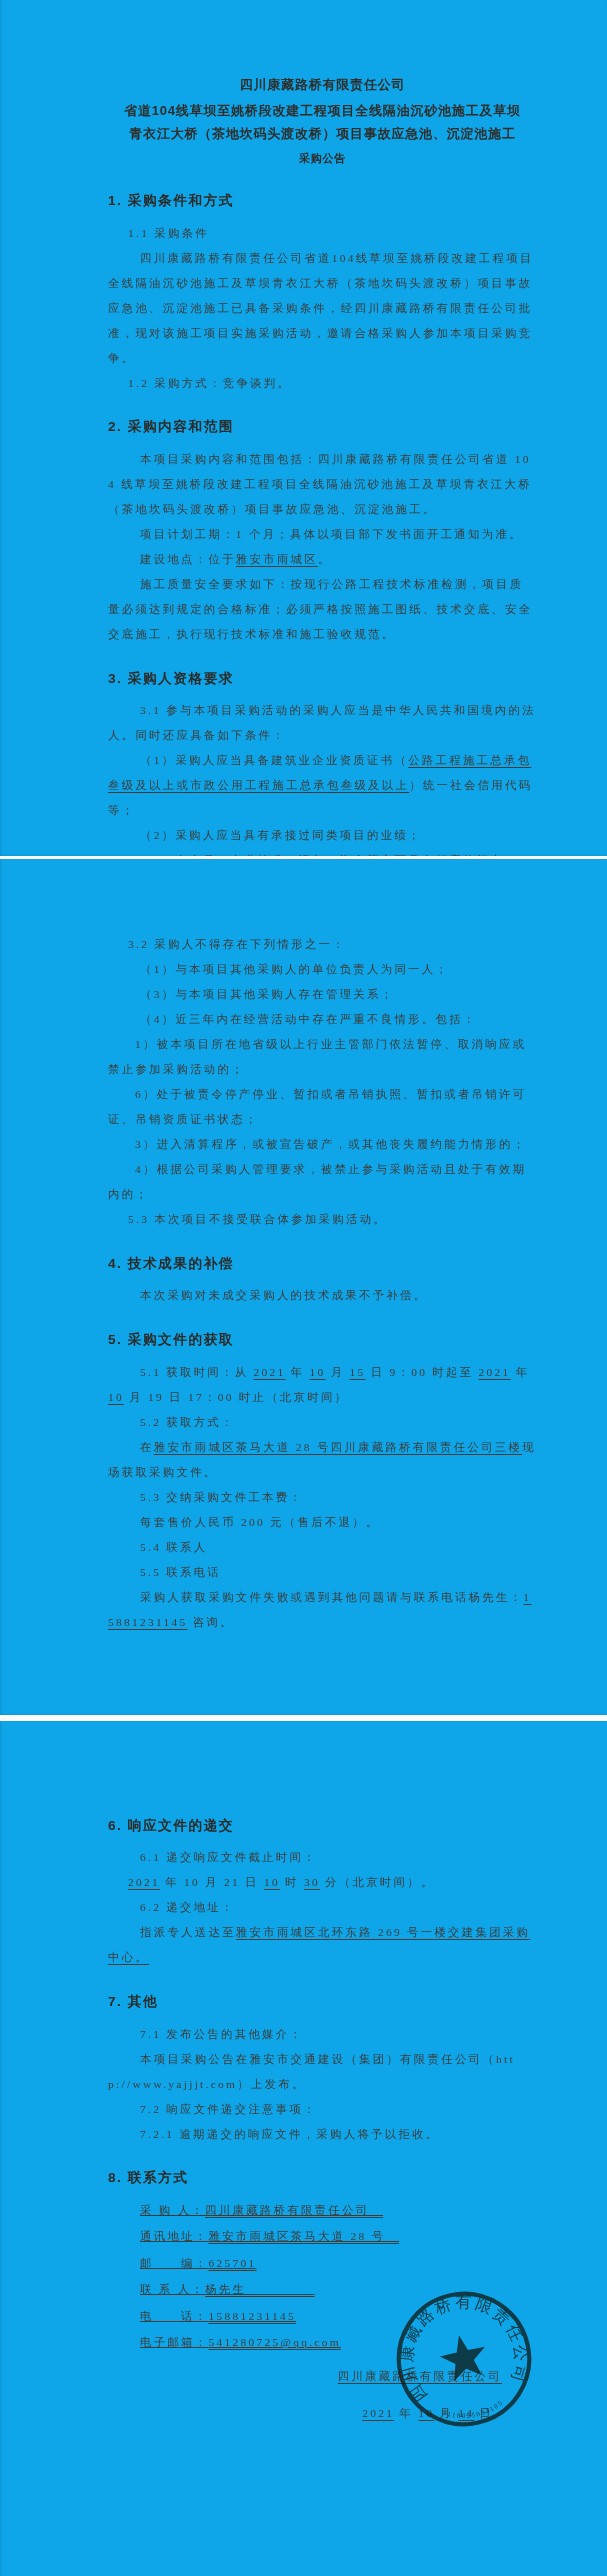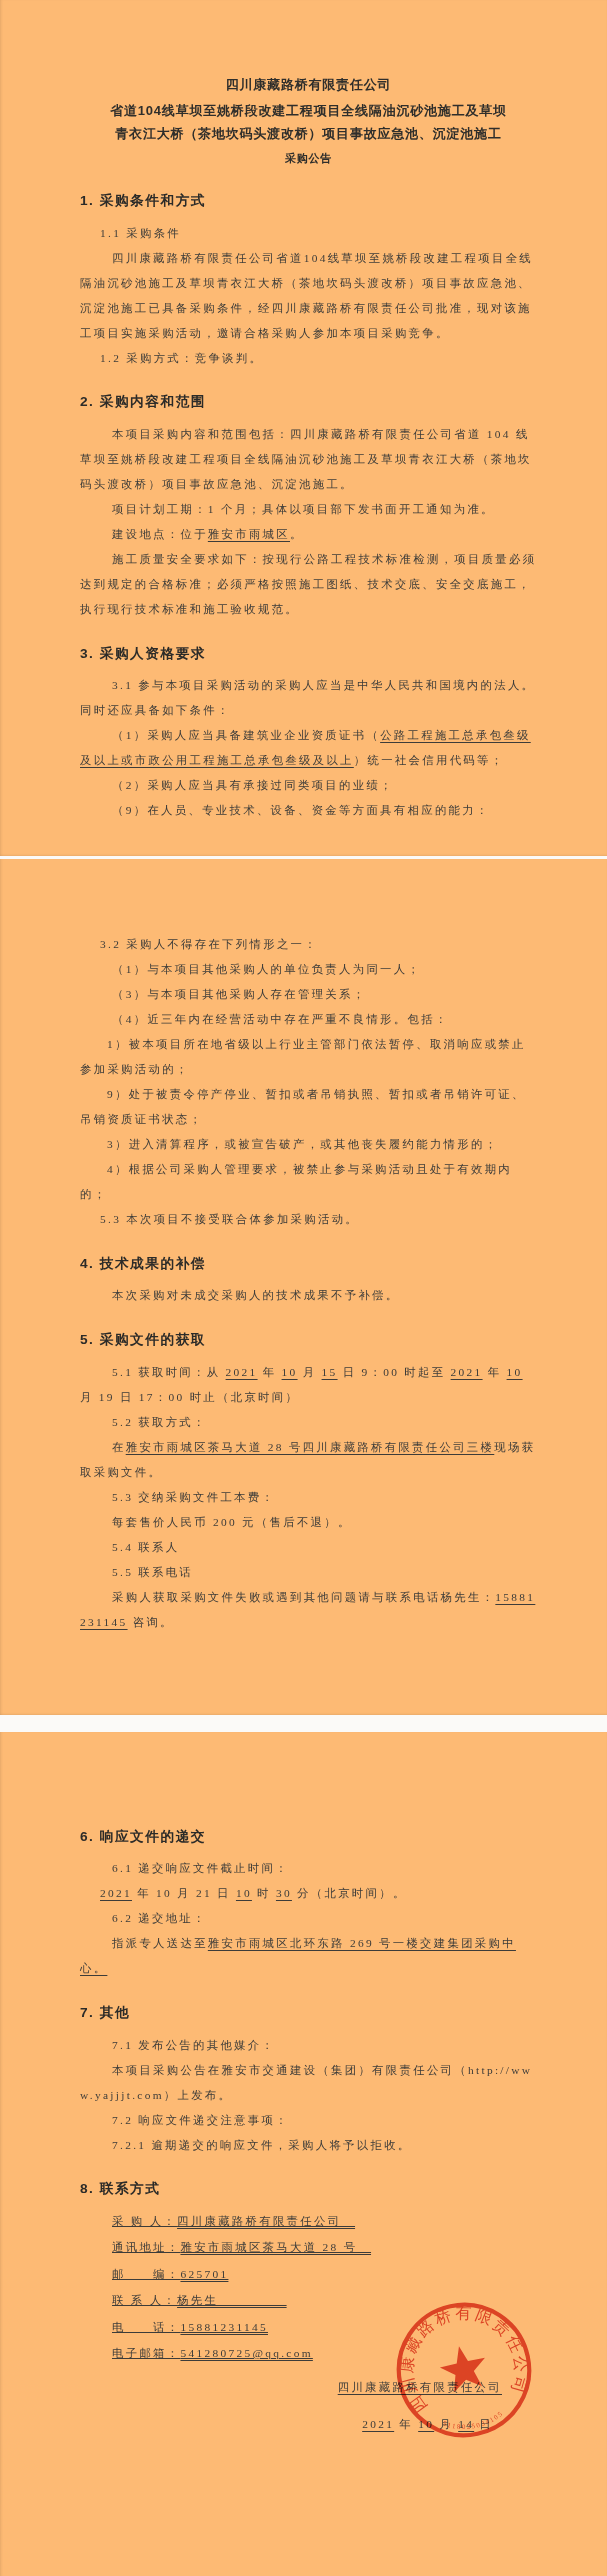--- a/index.html
+++ b/index.html
@@ -1,24 +1,24 @@
 <!DOCTYPE html>
 <html style="font-size:12px"><head>
 <meta charset="utf-8">
 <style>
   html,body{margin:0;padding:0;background:#e9e7e2;}
   .canvas{position:relative;width:607px;height:2576px;margin:0 auto;background:#fbfaf8;overflow:hidden;}
   .scan-edge{position:absolute;top:0;left:0;width:607px;height:1.5px;
     background:linear-gradient(90deg,rgba(90,86,78,.15),rgba(90,86,78,.55) 55%,rgba(90,86,78,.2));}
-  .page{position:relative;width:607px;box-sizing:border-box;background:#fdba74;
-    padding:73px 70px 0 80px;overflow:hidden;
+  .page{position:relative;width:607px;box-sizing:border-box;background:#0ea5e9;
+    padding:73px 70px 0 108px;overflow:hidden;
     font-family:"Liberation Serif","DejaVu Serif",serif;color:#3d3c39;font-size:11.4px;
     box-shadow:inset 2.3px 0 3px -1.5px rgba(0,0,0,.10), inset 0 -1.5px 2.3px -0.8px rgba(0,0,0,.08);}
   .page-1{height:856px;margin-bottom:3px;}
-  .page-2{height:856px;margin-bottom:17px;}
+  .page-2{height:856px;margin-bottom:6px;}
   .page-3{height:858px;}
   .blk{line-height:25px;letter-spacing:2.3px;word-break:break-all;}
   .t1{font-family:"Liberation Sans","DejaVu Sans",sans-serif;font-weight:bold;font-size:13px;
       line-height:23px;text-align:center;letter-spacing:0.8px;color:#2f2e2b;}
   .t2{font-family:"Liberation Sans","DejaVu Sans",sans-serif;font-weight:bold;font-size:13px;
       line-height:23px;text-align:center;letter-spacing:0.8px;color:#2f2e2b;margin-top:3px;white-space:pre-line;}
   .t3{font-family:"Liberation Sans","DejaVu Sans",sans-serif;font-weight:bold;font-size:11px;
       line-height:23px;text-align:center;letter-spacing:0.8px;color:#2f2e2b;margin-top:1.5px;}
   .h{font-family:"Liberation Sans","DejaVu Sans",sans-serif;font-weight:bold;font-size:13.7px;
      line-height:30px;letter-spacing:1.5px;color:#2c2b28;margin:16.7px 0 4.6px;}
@@ -62,21 +62,21 @@
       </div>
   </div>
 
   <div class="page page-2">
     <div>
         <div class="blk p ia"><span>3.2 采购人不得存在下列情形之一：</span></div>
         <div class="blk p ib"><span>（1）与本项目其他采购人的单位负责人为同一人；</span></div>
         <div class="blk p ib"><span>（3）与本项目其他采购人存在管理关系；</span></div>
         <div class="blk p ib"><span>（4）近三年内在经营活动中存在严重不良情形。包括：</span></div>
         <div class="blk p ic"><span>1）被本项目所在地省级以上行业主管部门依法暂停、取消响应或禁止参加采购活动的；</span></div>
-        <div class="blk p ic"><span>9）处于被责令停产停业、暂扣或者吊销执照、暂扣或者吊销许可证、吊销资质证书状态；</span></div>
+        <div class="blk p ic"><span>6）处于被责令停产停业、暂扣或者吊销执照、暂扣或者吊销许可证、吊销资质证书状态；</span></div>
         <div class="blk p ic"><span>3）进入清算程序，或被宣告破产，或其他丧失履约能力情形的；</span></div>
         <div class="blk p ic"><span>4）根据公司采购人管理要求，被禁止参与采购活动且处于有效期内的；</span></div>
         <div class="blk p ia"><span>5.3 本次项目不接受联合体参加采购活动。</span></div>
         <div class="blk h"><span>4. 技术成果的补偿</span></div>
         <div class="blk p ib"><span>本次采购对未成交采购人的技术成果不予补偿。</span></div>
         <div class="blk h"><span>5. 采购文件的获取</span></div>
         <div class="blk p ib"><span>5.1 获取时间：从 </span><span class="u">2021</span><span> 年 </span><span class="u">10</span><span> 月 </span><span class="u">15</span><span> 日 9：00 时起至 </span><span class="u">2021</span><span> 年 </span><span class="u">10</span><span> 月 19 日 17：00 时止（北京时间）</span></div>
         <div class="blk p ib"><span>5.2 获取方式：</span></div>
         <div class="blk p ib"><span>在</span><span class="u">雅安市雨城区茶马大道 28 号四川康藏路桥有限责任公司三楼</span><span>现场获取采购文件。</span></div>
         <div class="blk p ib"><span>5.3 交纳采购文件工本费：</span></div>

